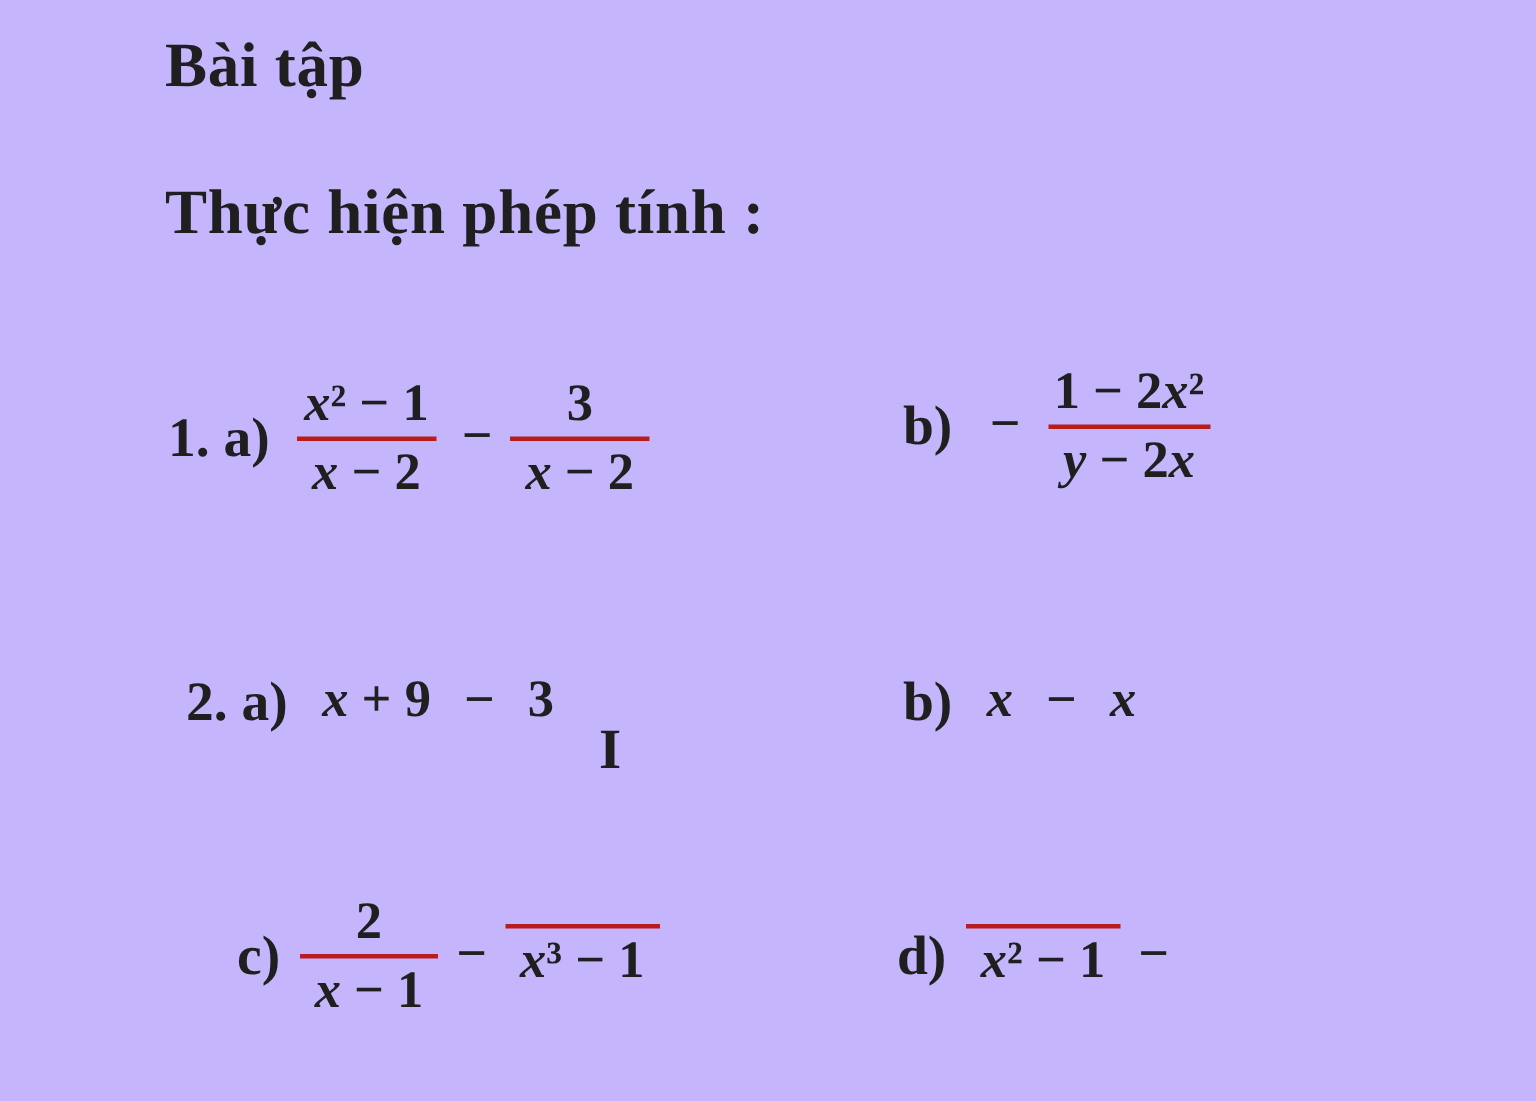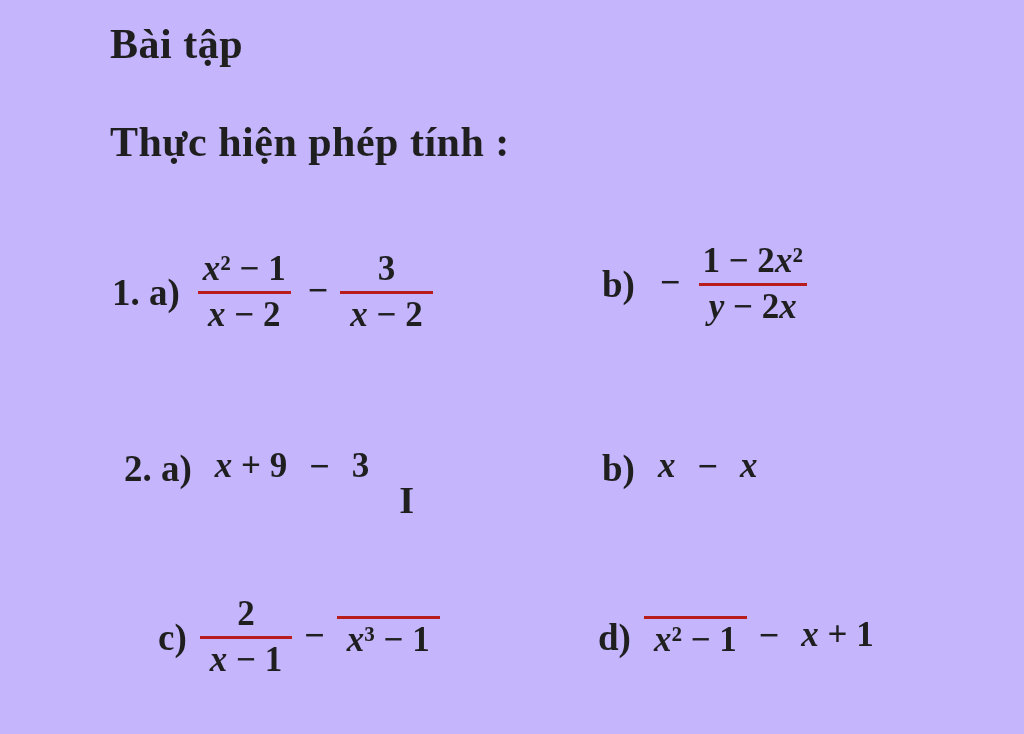--- a/index.html
+++ b/index.html
@@ -132,17 +132,16 @@
     </span>
   </div>
 
   <div class="problem" id="p3d">
     <span class="plabel">d)</span>
     <span class="frac">
       <span class="den"><em>x</em>² − 1</span>
     </span>
     <span class="op">−</span>
     <span class="frac">
-      <span class="num"><em>x</em> + 1</span>
     </span>
   </div>
 
 </div>
 
 </body></html>

